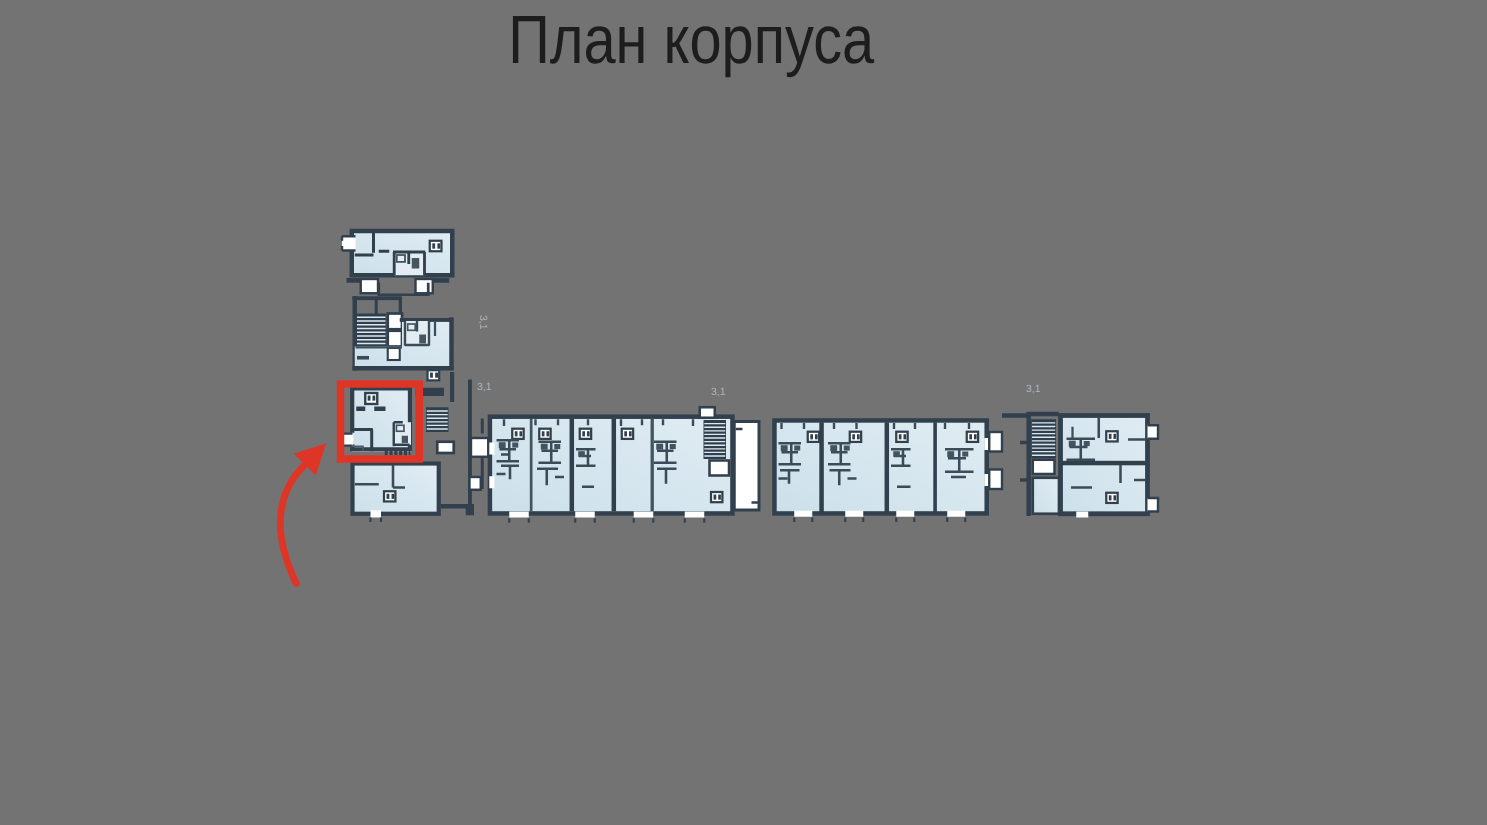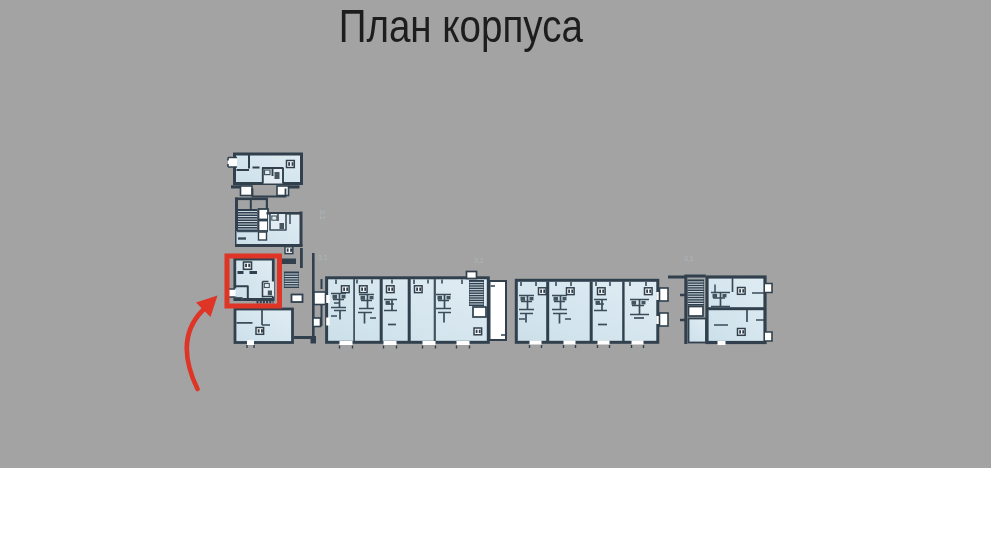--- a/index.html
+++ b/index.html
@@ -1,16 +1,16 @@
 <!DOCTYPE html>
 <html><head>
 <meta charset="utf-8">
 <style>
   html,body{margin:0;padding:0;background:#ffffff;}
-  .page{position:relative;width:991px;height:468px;overflow:hidden;background:#a3a3a3;
+  .page{position:relative;width:991px;height:550px;overflow:hidden;background:#737373;
         font-family:"Liberation Sans",sans-serif;}
   svg{position:absolute;left:0;top:0;}
 </style>
 </head>
 <body>
 <div class="page">
 <svg width="991" height="550" viewBox="0 0 991 550">
 <defs>
   <filter id="soft" x="-2%" y="-2%" width="104%" height="104%">
           <feGaussianBlur stdDeviation="0.33"></feGaussianBlur>

